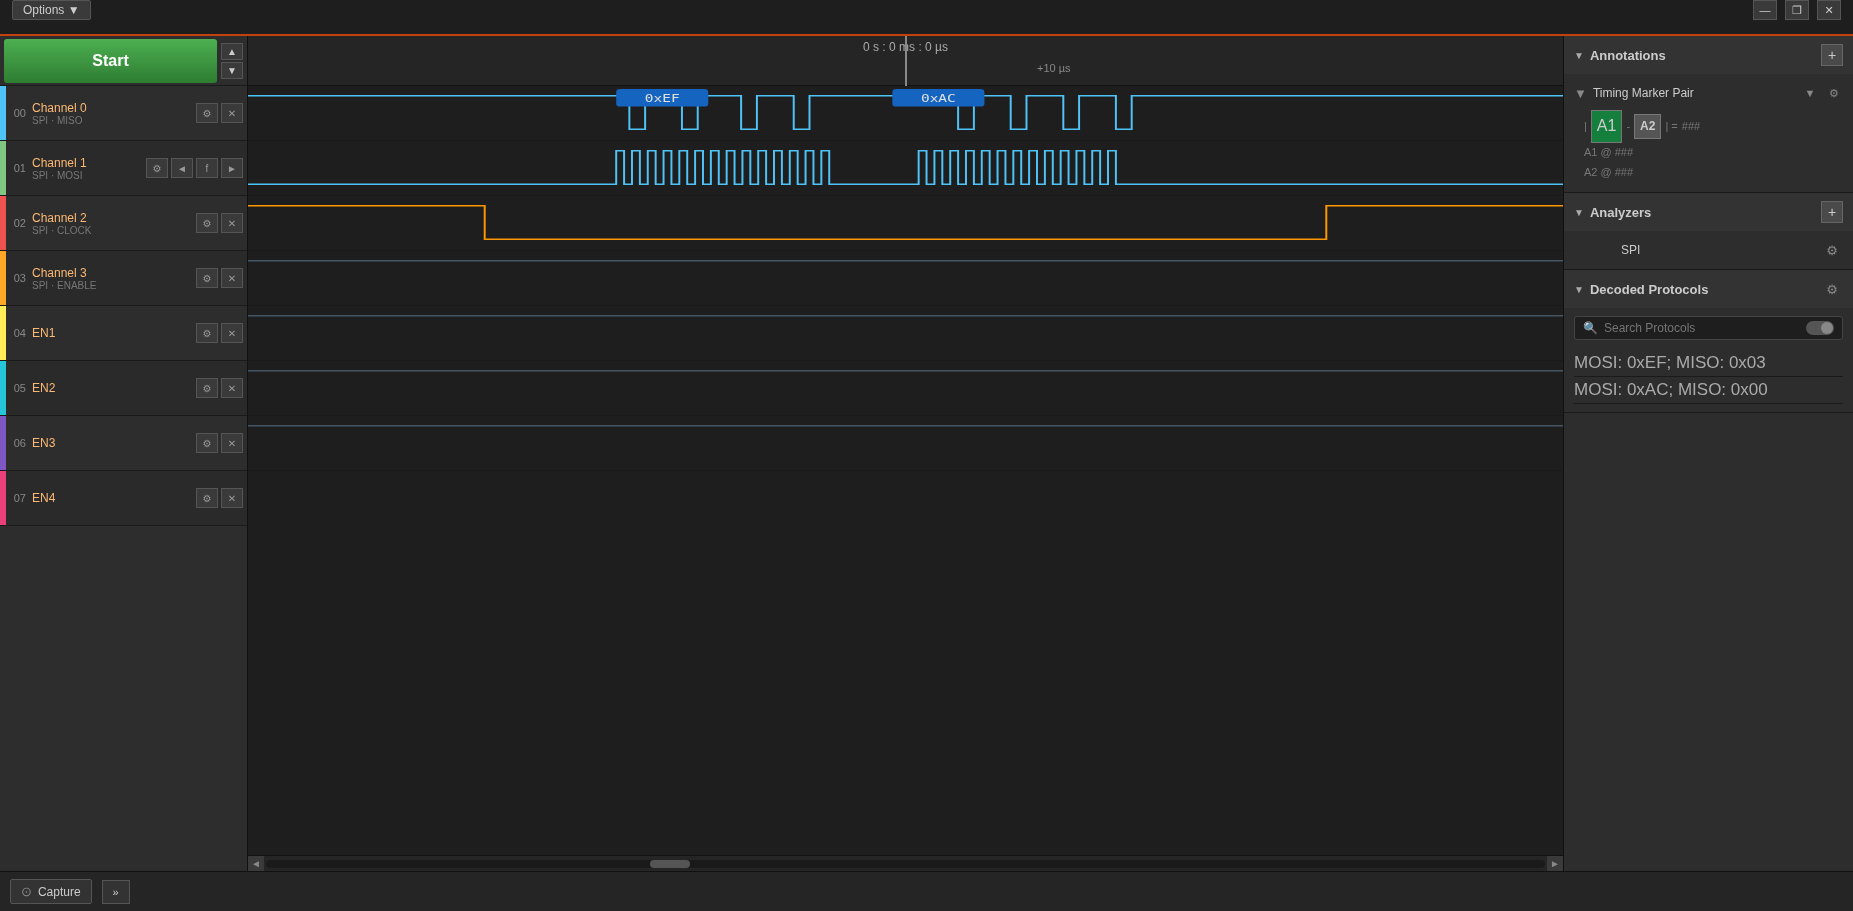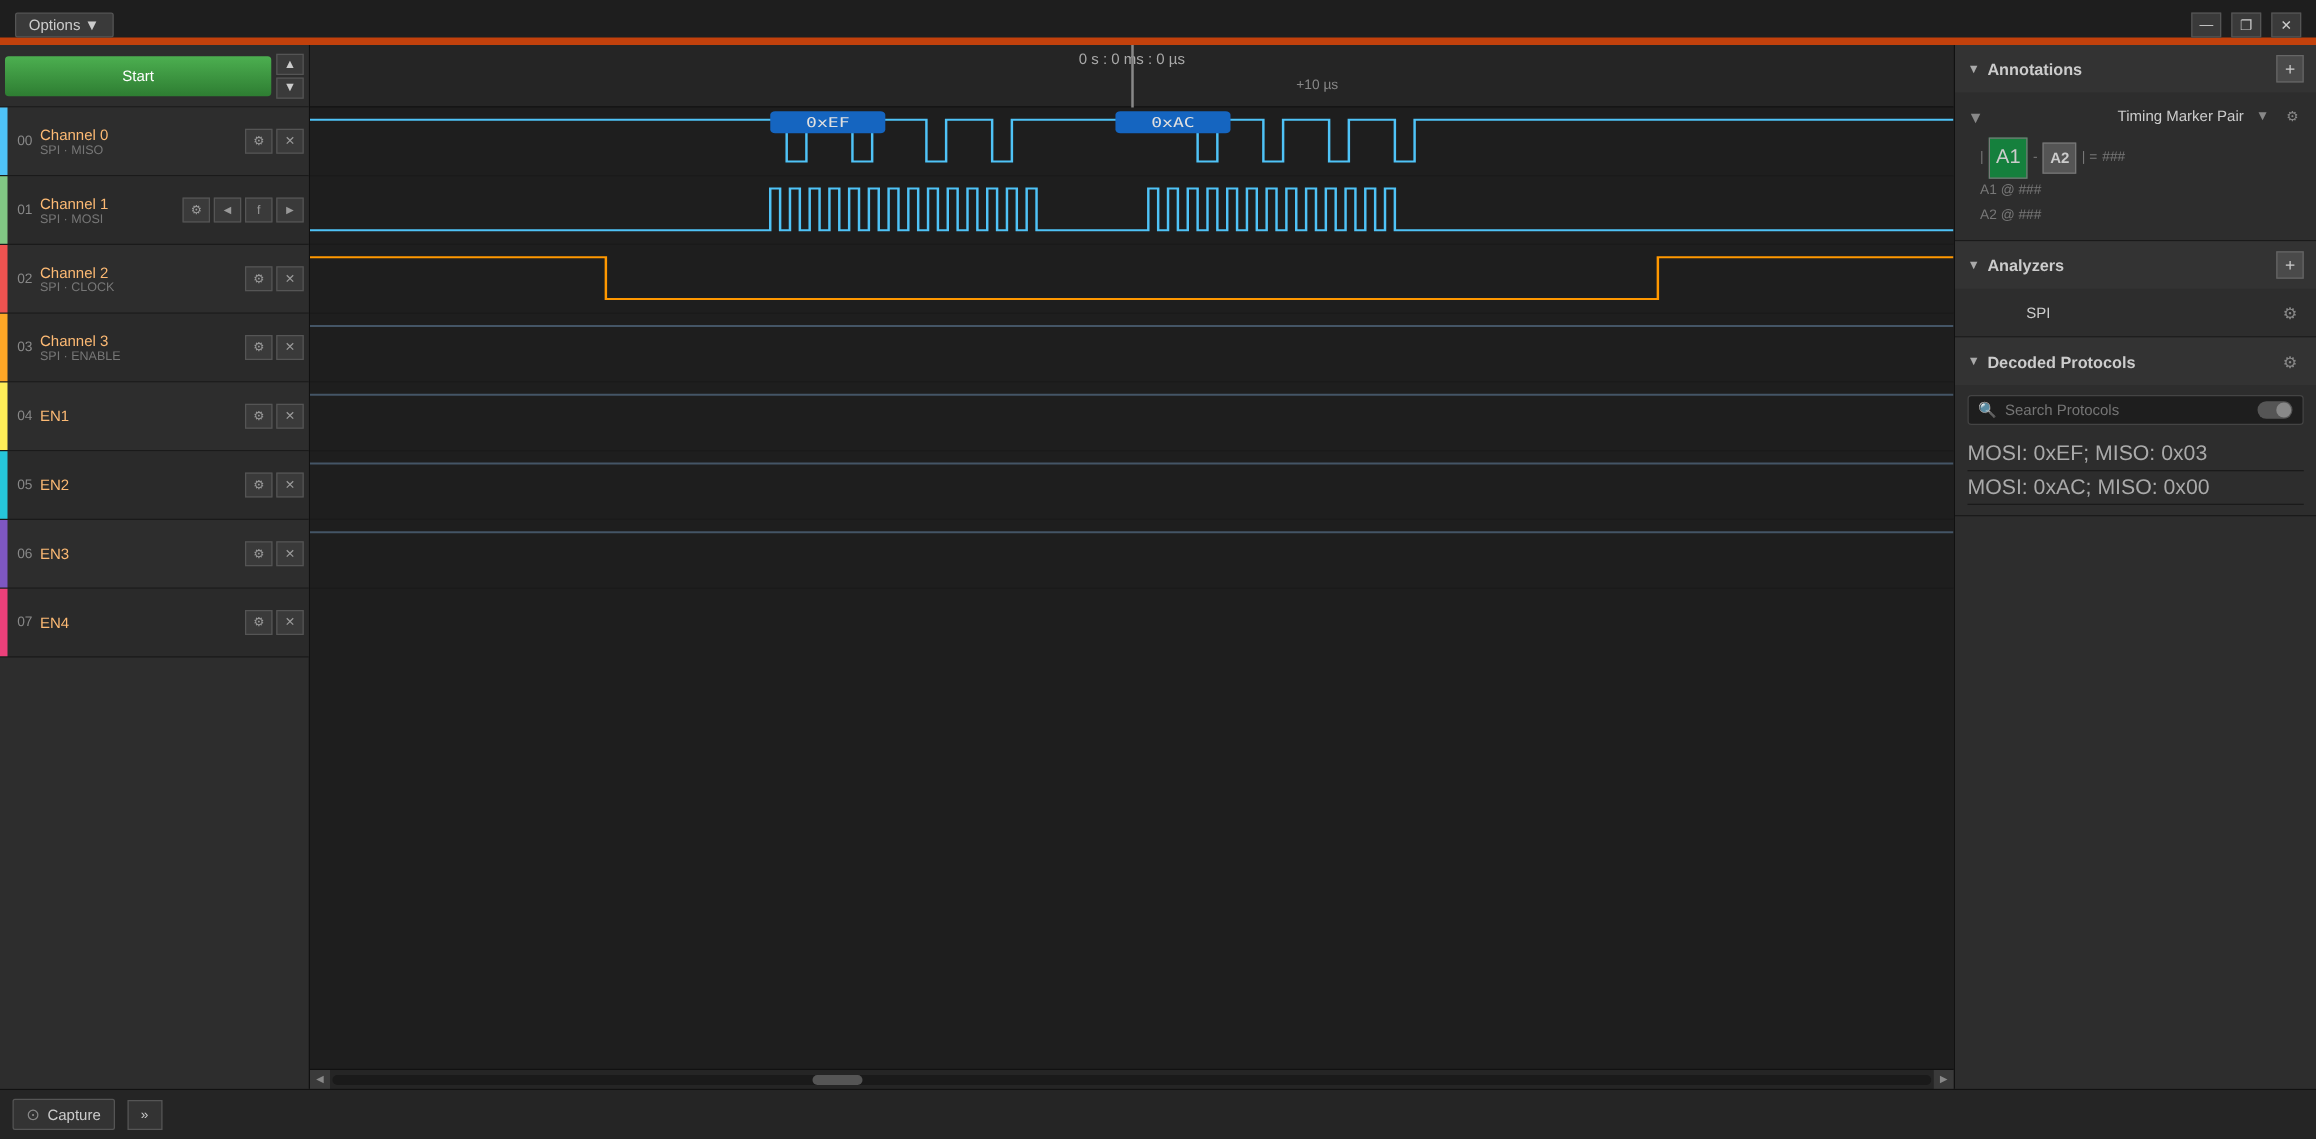--- a/index.html
+++ b/index.html
@@ -11,24 +11,24 @@
       width: 1853px;
       height: 911px;
       overflow: hidden;
     }
 
     
     #titlebar {
       background: #1e1e1e;
       height: 36px;
       display: flex;
-      align-items: flex-end;
+      align-items: flex-start;
       justify-content: space-between;
       padding: 0 12px;
-      border-bottom: 6px solid #c2410c;
+      border-bottom: 2px solid #c2410c;
     }
     #titlebar-title {
       flex: 1;
       text-align: center;
       color: #ccc;
       font-size: 13px;
     }
     #titlebar-controls {
       display: flex;
       gap: 8px;
@@ -75,25 +75,25 @@
       height: 50px;
       background: #2d2d2d;
       display: flex;
       align-items: center;
       padding: 4px;
       gap: 4px;
       border-bottom: 1px solid #1a1a1a;
     }
     #start-btn {
       flex: 1;
-      height: 32px;
+      height: 44px;
       background: linear-gradient(180deg, #4caf50 0%, #2e7d32 100%);
       color: #fff;
-      font-size: 12px;
-      font-weight: normal;
+      font-size: 16px;
+      font-weight: bold;
       border: none;
       cursor: pointer;
       border-radius: 3px;
     }
     #scroll-arrows {
       display: flex;
       flex-direction: column;
       gap: 2px;
     }
     .scroll-arrow-btn {
@@ -322,21 +322,20 @@
     .timing-marker-row {
       display: flex;
       align-items: center;
       gap: 6px;
       margin-bottom: 8px;
     }
     .timing-marker-label {
       flex: 1;
       color: #ccc;
       font-size: 12px;
-      text-align: right;
     }
     .tm-btn {
       width: 18px;
       height: 18px;
       background: transparent;
       border: none;
       color: #888;
       cursor: pointer;
       font-size: 11px;
     }

